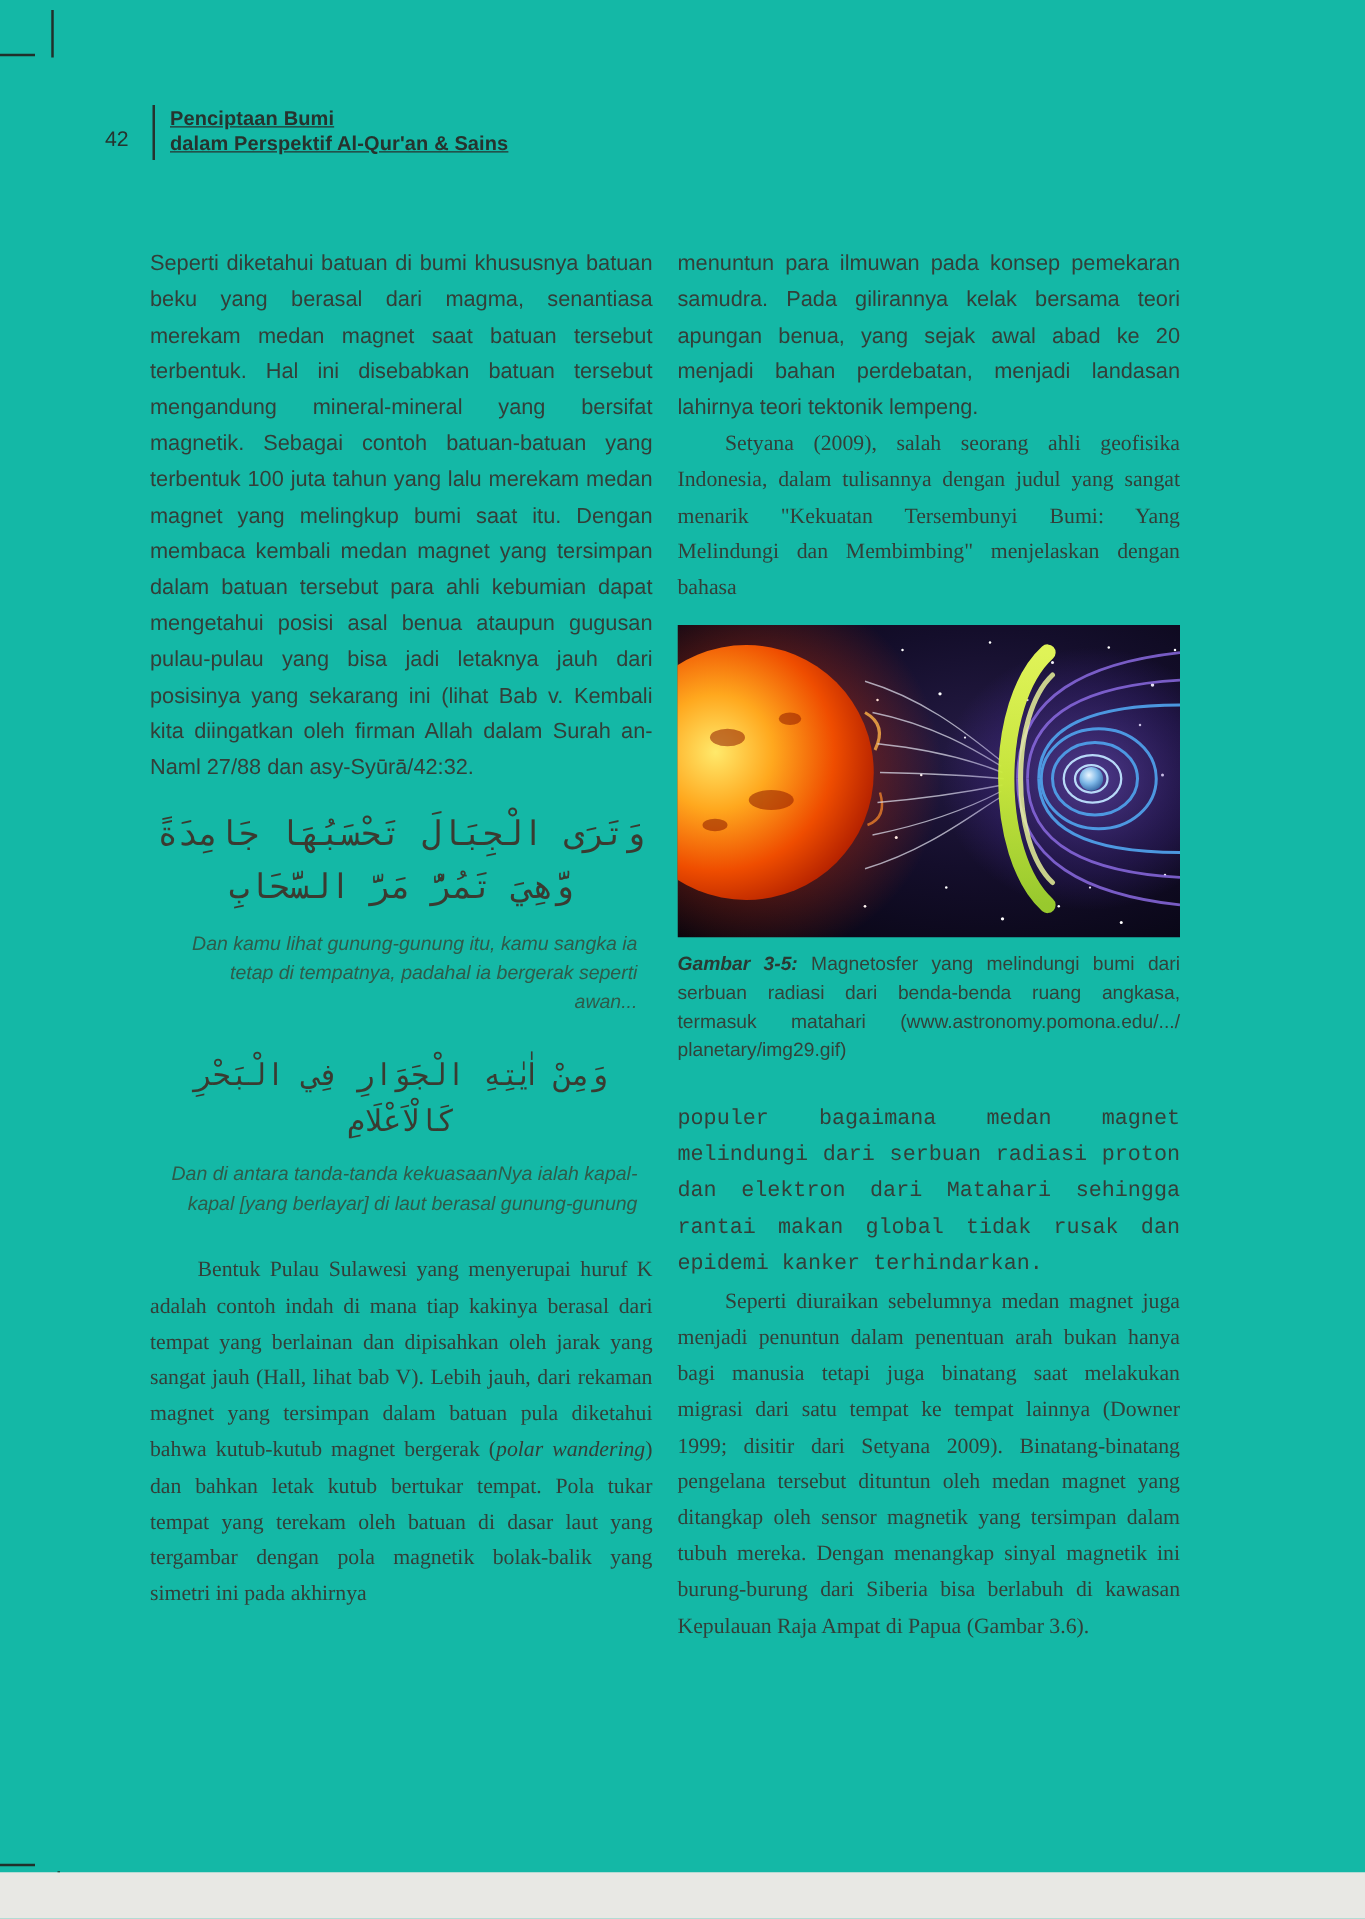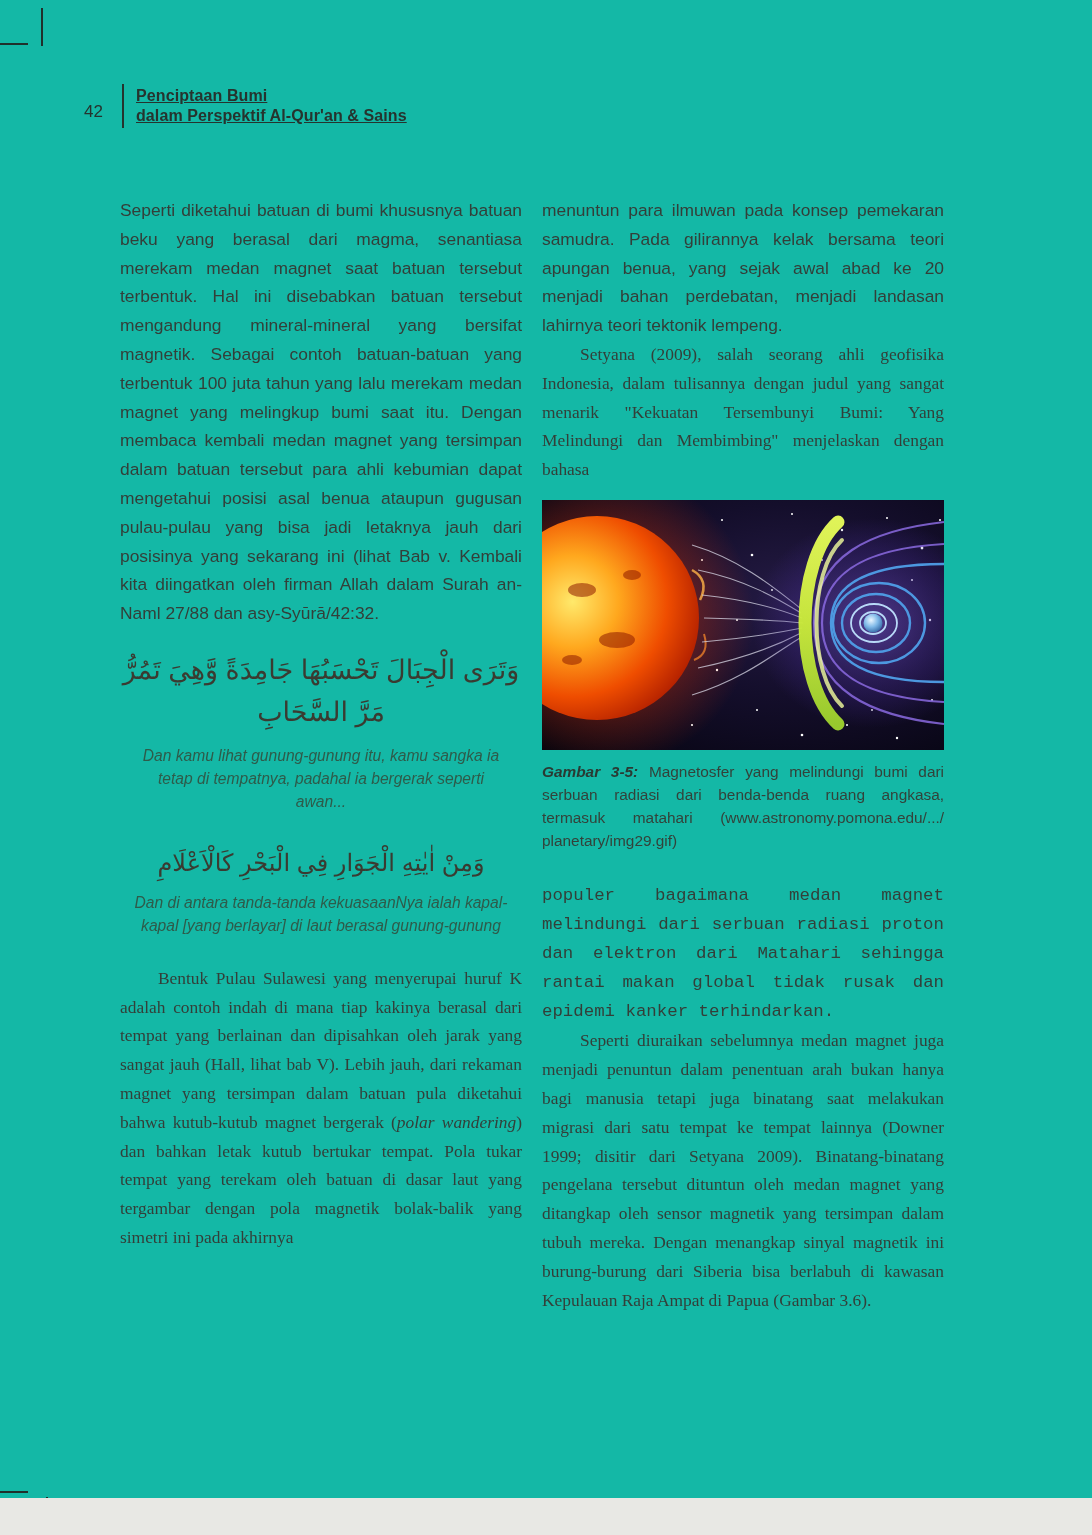--- a/index.html
+++ b/index.html
@@ -54,34 +54,34 @@
   .body-text{
     font-size:17.4px;
     line-height:1.655;
     text-align:justify;
     margin:0;
   }
   .indent{text-indent:38px;font-family:Liberation Serif, serif;}
   .it{font-style:italic;}
 
   .arabic{
-    font-family:Liberation Sans, sans-serif;
+    font-family:Liberation Mono, monospace;
     font-size:27px;
     line-height:1.55;
     text-align:center;
     direction:rtl;
     color:#3a3b31;
     margin:22px 0 10px 0;
   }
   .arabic.second{margin-top:30px;font-size:24px;}
   .verse-caption{
     font-size:15.6px;
     font-style:italic;
     color:#2e5b4a;
-    text-align:center;
+    text-align:right;
     line-height:1.5;
     margin:2px auto 0 auto;
     width:94%;
   }
   .verse-ref{
     font-size:15.2px;
     color:#2e5b4a;
     text-align:center;
     margin:2px 0 0 0;
   }

